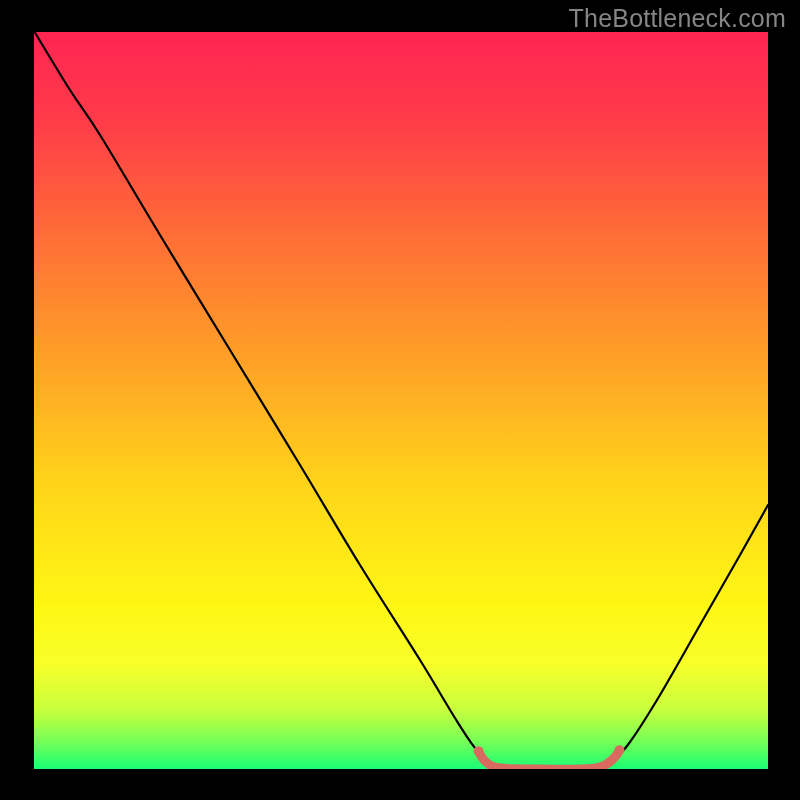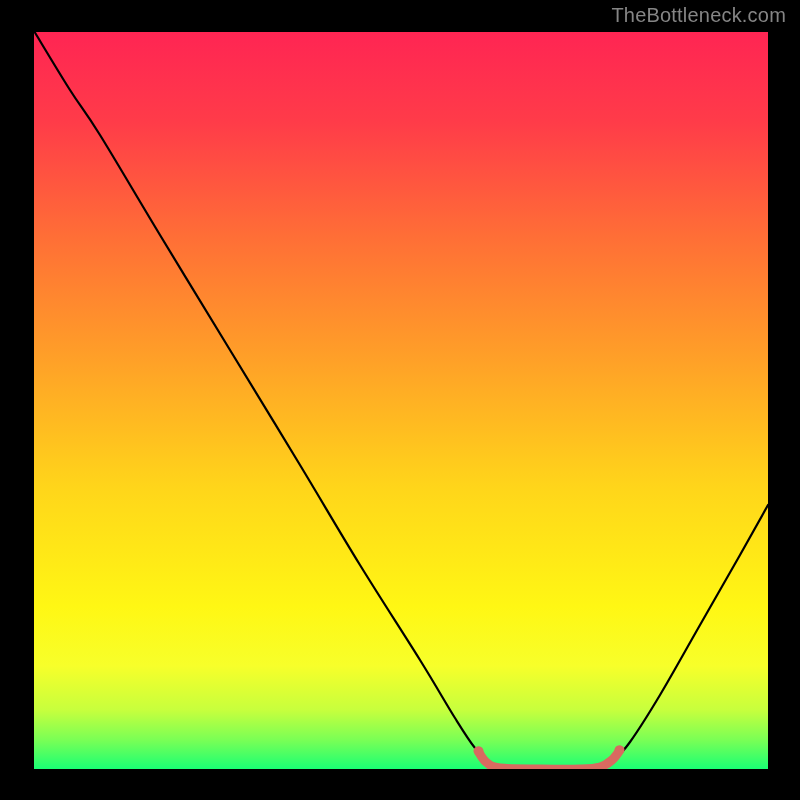--- a/index.html
+++ b/index.html
@@ -15,21 +15,21 @@
     position: relative;
     width: 800px;
     height: 800px;
     background: #000;
   }
   .attribution {
     position: absolute;
     top: 4px;
     right: 14px;
     color: #858585;
-    font-size: 20px;
+    font-size: 25px;
     font-weight: 500;
     letter-spacing: 0.2px;
     z-index: 10;
   }
   svg {
     position: absolute;
     top: 0;
     left: 0;
   }
 </style>

